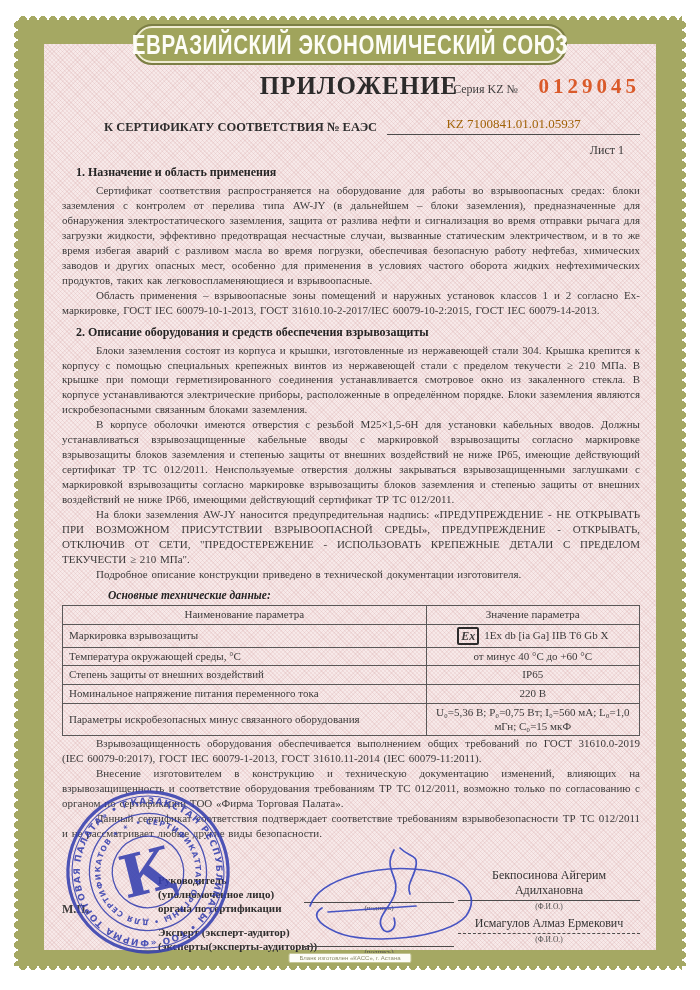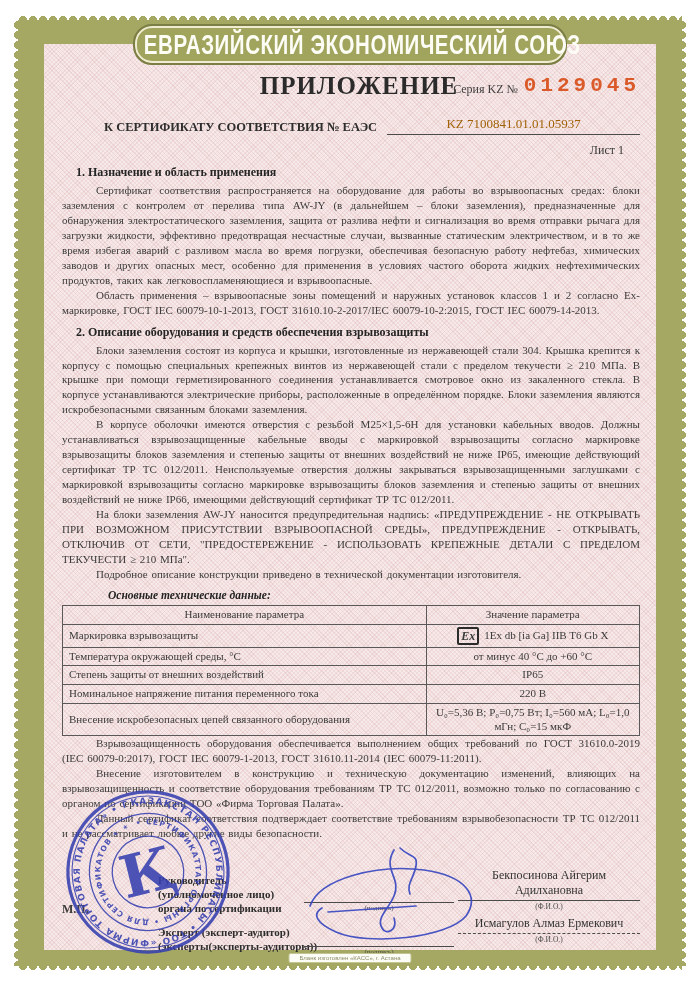--- a/index.html
+++ b/index.html
@@ -22,30 +22,30 @@
   .sc-left{left:11px;top:20px;bottom:24px;width:7px;
      background-image:radial-gradient(circle 4.1px at 7px 5px,#a5a863 98%,rgba(0,0,0,0) 100%);
      background-size:7px 10px;background-repeat:repeat-y;}
   .sc-right{right:11px;top:20px;bottom:24px;width:7px;
      background-image:radial-gradient(circle 4.1px at 0px 5px,#a5a863 98%,rgba(0,0,0,0) 100%);
      background-size:7px 10px;background-repeat:repeat-y;}
   
   .banner{position:absolute;left:50%;top:24px;transform:translateX(-50%);
      width:430px;height:37px;background:#a0a45c;border:2px solid #7c7f45;border-radius:19px;
      box-shadow:inset 0 0 0 2px #efecd2, inset 0 0 0 20px #a0a45c;
-     display:flex;align-items:center;justify-content:flex-end;z-index:4;}
+     display:flex;align-items:center;justify-content:center;z-index:4;}
   .banner span{color:#fdfdf6;font-family:"Liberation Sans",sans-serif;font-weight:bold;
      font-size:19px;letter-spacing:.5px;white-space:nowrap;transform:scale(1.08,1.42);}
   .content{position:absolute;left:62px;right:60px;top:70px;bottom:26px;z-index:2;}
   
   .title-row{position:relative;height:36px;}
   .doc-title{position:absolute;left:calc(50% + 8px);top:2px;transform:translateX(-50%);
      font-size:25px;font-weight:bold;letter-spacing:1px;color:#2c2b2b;white-space:nowrap;}
   .series-label{position:absolute;right:122px;top:12px;font-size:12px;color:#413f3f;white-space:nowrap;}
-  .serial{position:absolute;right:0;top:4px;font-family:Liberation Mono, monospace;
+  .serial{position:absolute;right:0;top:4px;font-family:Liberation Serif, serif;
      font-weight:bold;font-size:21px;letter-spacing:4px;color:#da5a2a;}
   .cert-row{display:flex;align-items:flex-end;margin-top:10px;}
   .cert-label{font-size:12.5px;font-weight:bold;margin-left:42px;white-space:nowrap;color:#2e2d2d;}
   .cert-line{flex:1;margin-left:10px;border-bottom:1.4px solid #4c4b4b;text-align:center;
      font-size:13px;padding-bottom:2px;color:#a16207;}
   .sheet{ text-align:right;font-size:12px;margin-top:8px;padding-right:16px;color:#3a3939;}
   
   .sec-h{font-size:12px;font-weight:bold;color:#252424;margin:7px 0 3px 14px;}
   p.body{font-size:11px;line-height:1.36;text-align:justify;margin:0;text-indent:34px;word-spacing:1px;}
   .tbl-caption{font-size:11.5px;font-weight:bold;margin:7px 0 4px 46px;color:#252424;font-style:italic;}
@@ -149,21 +149,21 @@
         </tr>
         <tr>
           <td class="param">Степень защиты от внешних воздействий</td>
           <td class="val">IP65</td>
         </tr>
         <tr>
           <td class="param">Номинальное напряжение питания переменного тока</td>
           <td class="val">220 В</td>
         </tr>
         <tr>
-          <td class="param">Внесение искробезопасных цепей связанного оборудования</td>
+          <td class="param">Параметры искробезопасных минус связанного оборудования</td>
           <td class="val">U₀=5,36 В; P₀=0,75 Вт; I₀=560 мА; L₀=1,0 мГн; C₀=15 мкФ</td>
         </tr>
       </tbody>
     </table>
 
     <p class="body closing">Взрывозащищенность оборудования обеспечивается выполнением общих требований по ГОСТ 31610.0-2019 (IEC 60079-0:2017), ГОСТ IEC 60079-1-2013, ГОСТ 31610.11-2014 (IEC 60079-11:2011).</p>
     <p class="body">Внесение изготовителем в конструкцию и техническую документацию изменений, влияющих на взрывозащищенность и соответствие оборудования требованиям ТР ТС 012/2011, возможно только по согласованию с органом по сертификации ТОО «Фирма Торговая Палата».</p>
     <p class="body">Данный сертификат соответствия подтверждает соответствие требованиям взрывобезопасности ТР ТС 012/2011 и не рассматривает любые другие виды безопасности.</p>
 
     <div class="sig-block">

